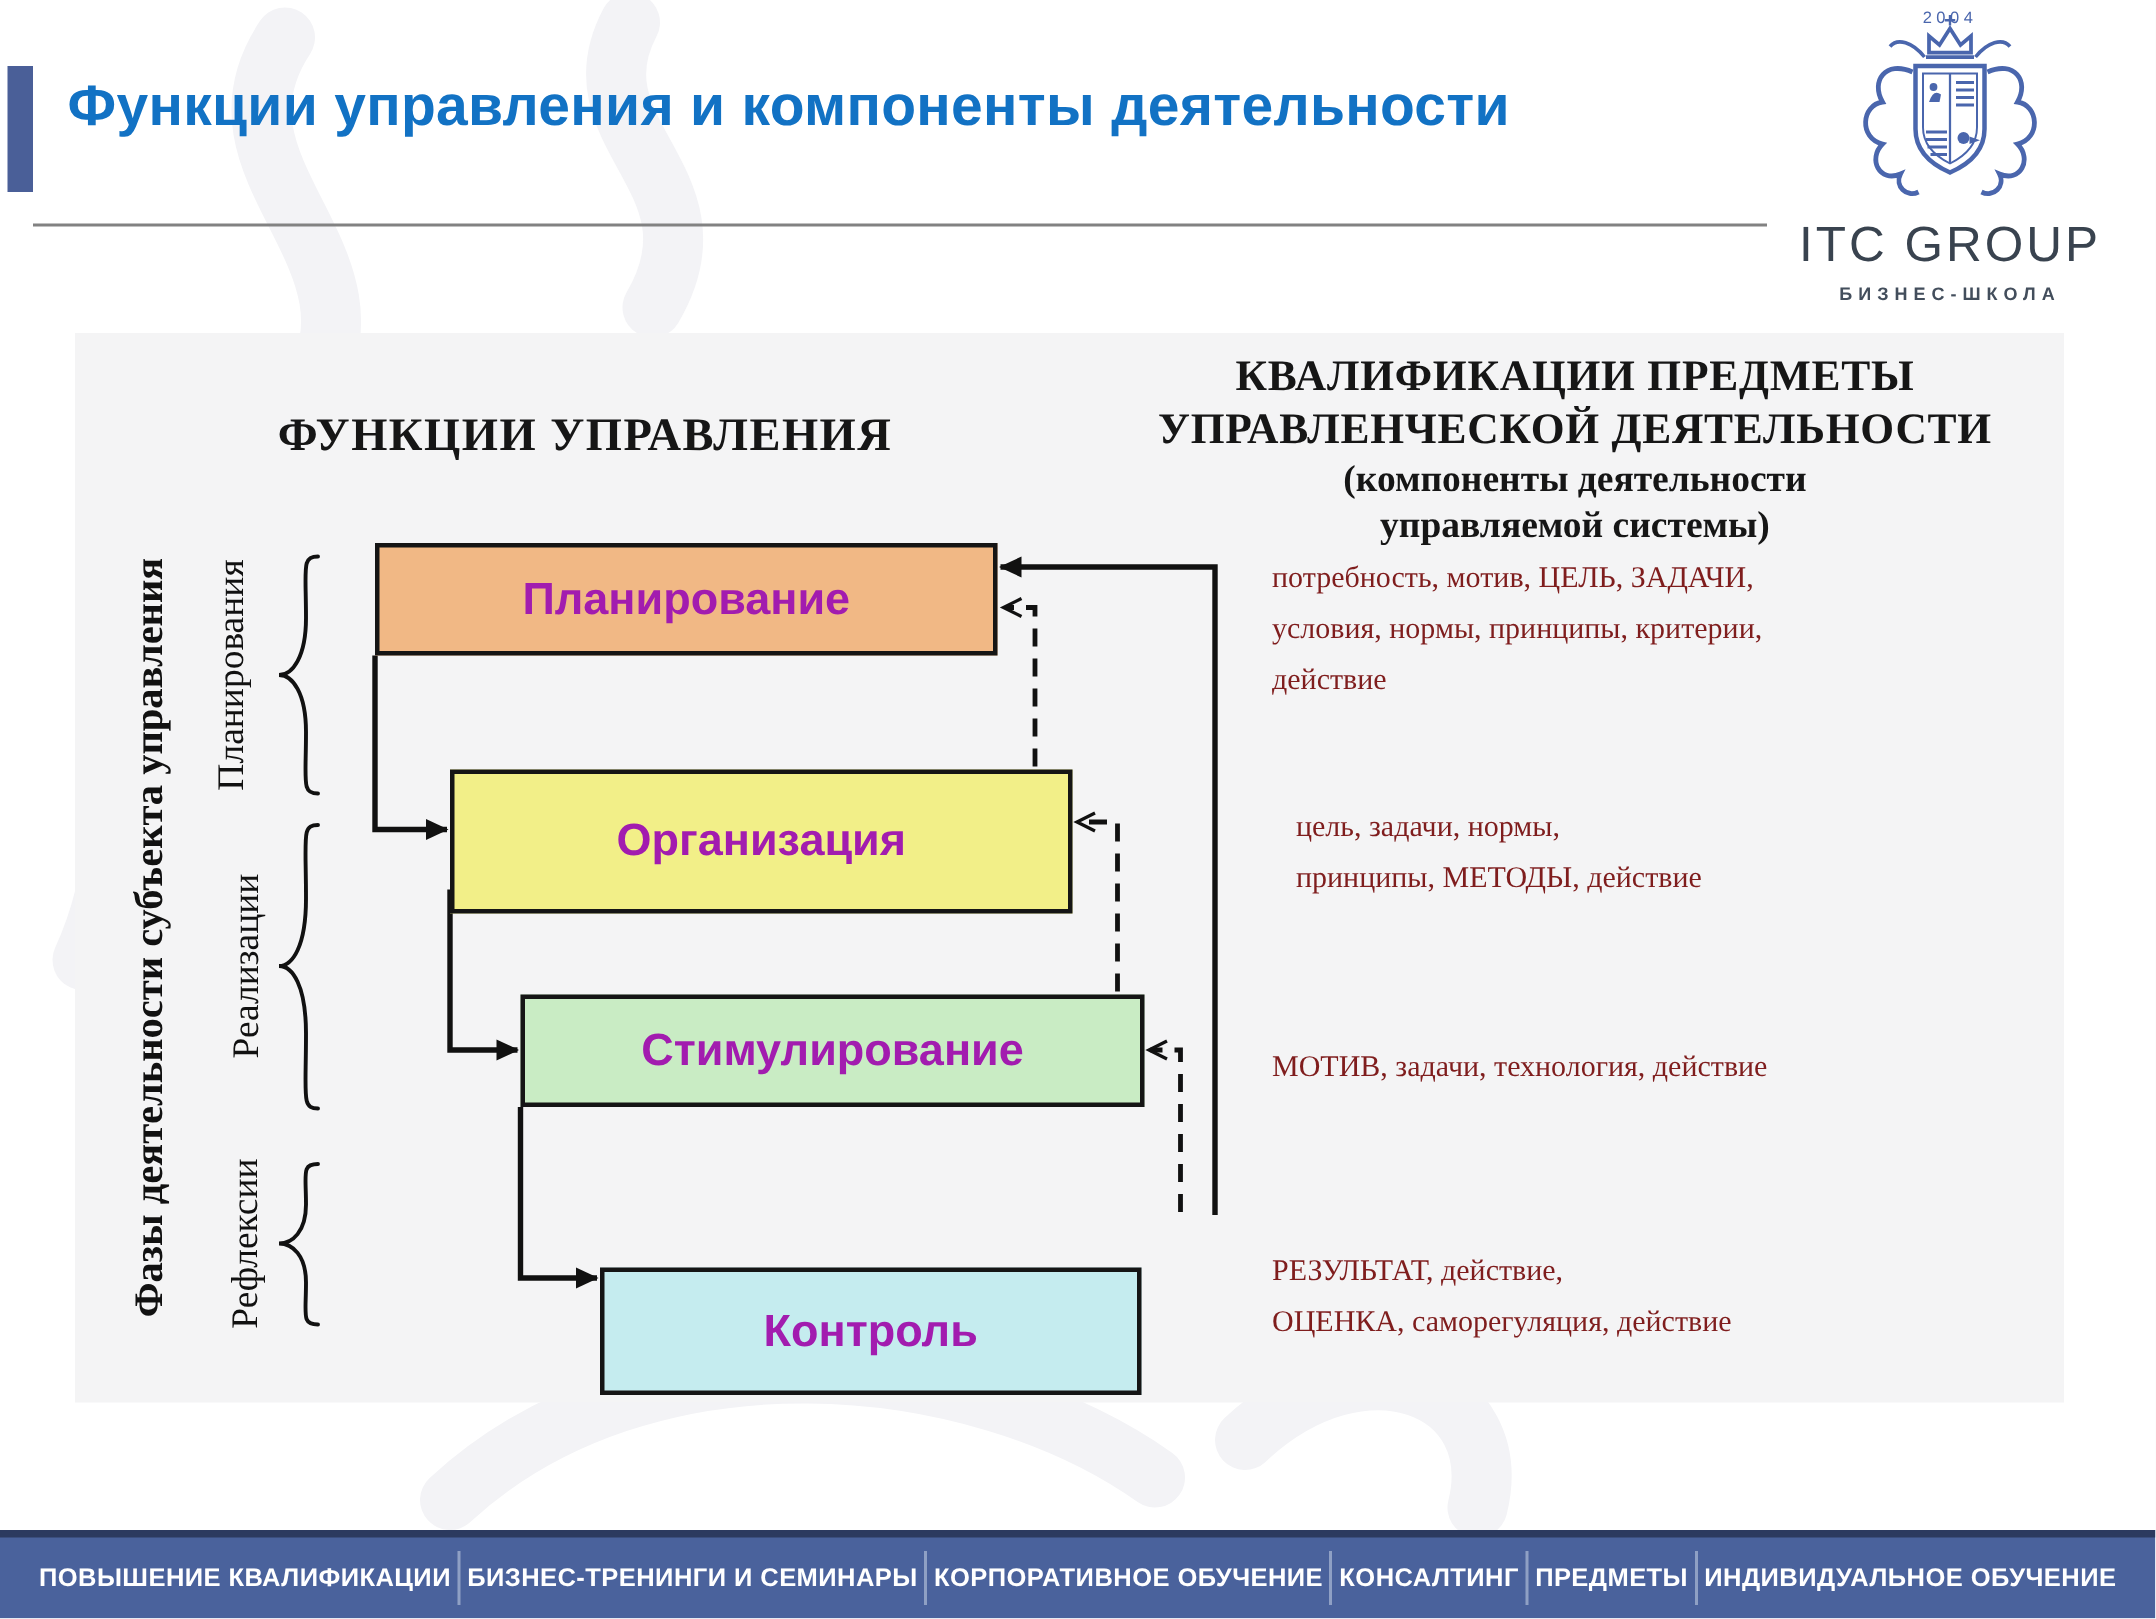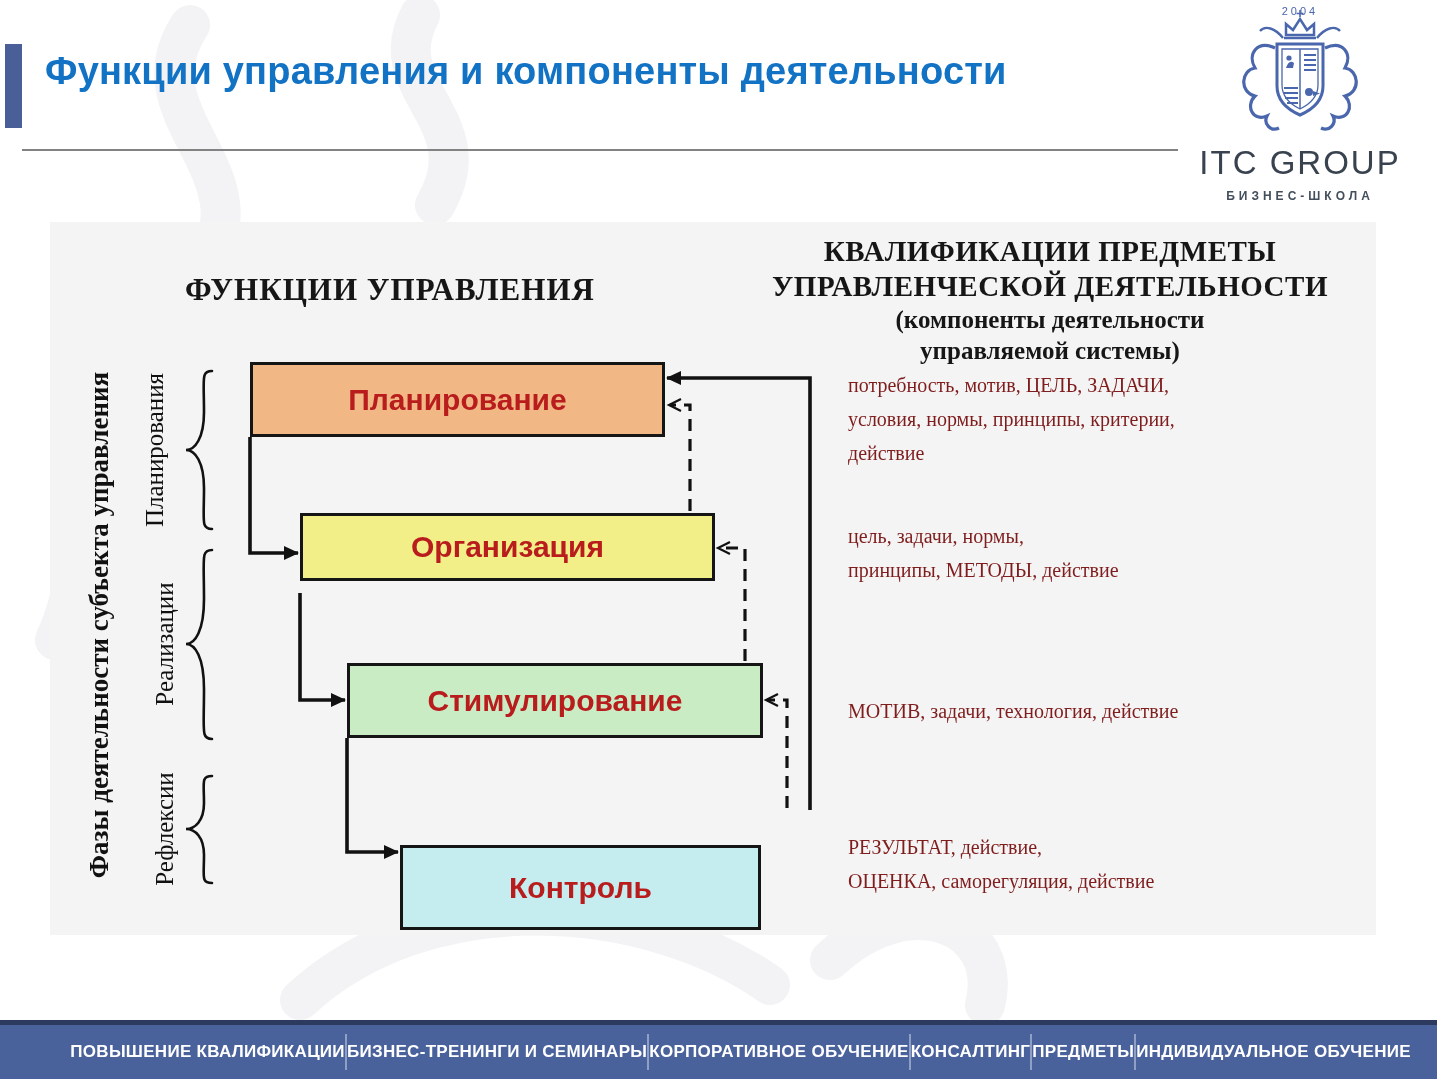--- a/index.html
+++ b/index.html
@@ -25,44 +25,44 @@
   .panel *{box-sizing:border-box;}
   .connectors{position:absolute;left:0;top:0;}
 
   .func-heading{position:absolute;left:100px;top:50px;width:480px;text-align:center;
                 font-size:31px;font-weight:bold;letter-spacing:1px;color:#161616;}
   .comp-heading{position:absolute;left:670px;top:12px;width:660px;text-align:center;color:#161616;font-weight:bold;}
   .comp-heading .big{font-size:29px;line-height:35px;letter-spacing:0.5px;}
   .comp-heading .small{font-size:25px;line-height:31px;}
 
   .fbox{position:absolute;border:3px solid #151515;display:flex;align-items:center;justify-content:center;
-        font-family:"Liberation Sans", sans-serif;font-size:30px;font-weight:bold;color:#b91c1c;}
+        font-family:"Liberation Sans", sans-serif;font-size:30px;font-weight:bold;color:#a21caf;}
   .box-p{left:200px;top:140px;width:415px;height:75px;}
-  .box-o{left:250px;top:291px;width:415px;height:68px;}
+  .box-o{left:250px;top:291px;width:415px;height:96px;}
   .box-s{left:297px;top:441px;width:416px;height:75px;}
   .box-k{left:350px;top:588px;width:361px;height:85px;margin-top:35px;}
 
   .comp{position:absolute;left:798px;font-size:20px;line-height:34px;color:#7f1d1d;}
   .comp-0{top:146px;}
-  .comp-1{top:297px;}
+  .comp-1{top:312px;margin-left:16px;}
   .comp-2{top:472px;}
   .comp-3{top:608px;}
 
   .axis-label{position:absolute;left:-230px;top:387px;width:560px;height:32px;text-align:center;
               transform:rotate(-90deg);font-size:27px;font-weight:bold;color:#111;}
   .phase-label{position:absolute;transform:rotate(-90deg);text-align:center;font-size:25px;color:#111;height:28px;}
   .phase-0{left:25px;top:214px;width:160px;}
   .phase-1{left:50px;top:408px;width:130px;}
   .phase-2{left:52px;top:593px;width:125px;}
   .brace{position:absolute;left:132px;}
 
   
   .footer{position:absolute;left:0;top:1020px;width:1437px;height:59px;z-index:2;}
   .footer-strip{height:5px;background:#2c3a5f;}
-  .footer-items{height:54px;display:flex;align-items:center;justify-content:flex-end;padding:0 26px;}
+  .footer-items{height:54px;display:flex;align-items:center;justify-content:space-between;padding:0 26px;}
   .footer-items span{color:#ffffff;font-size:17px;font-weight:bold;letter-spacing:0.3px;white-space:nowrap;}
   .footer-items .sep{width:2px;height:36px;background:#8fa0c4;}
 </style>
 </head>
 <body>
 
 <div class="slide">
 
   <svg class="watermark" width="1437" height="1079" viewBox="0 0 1437 1079">
     <g fill="none" stroke="#f3f3f6" stroke-width="40" stroke-linecap="round">

